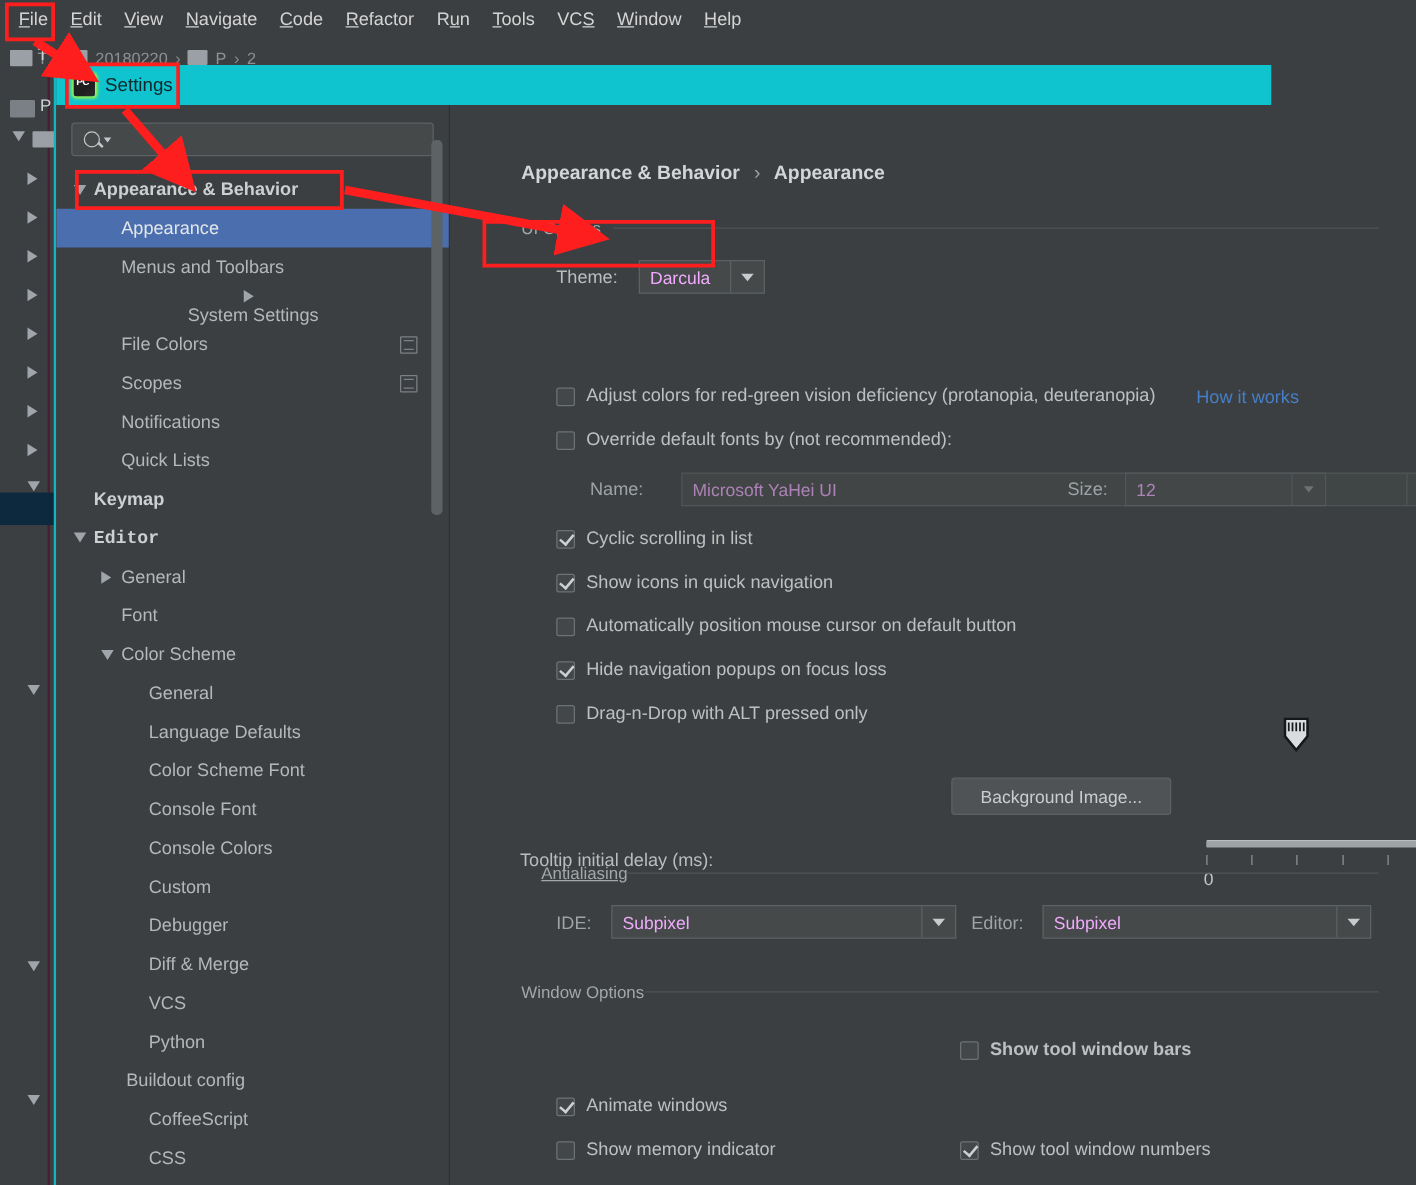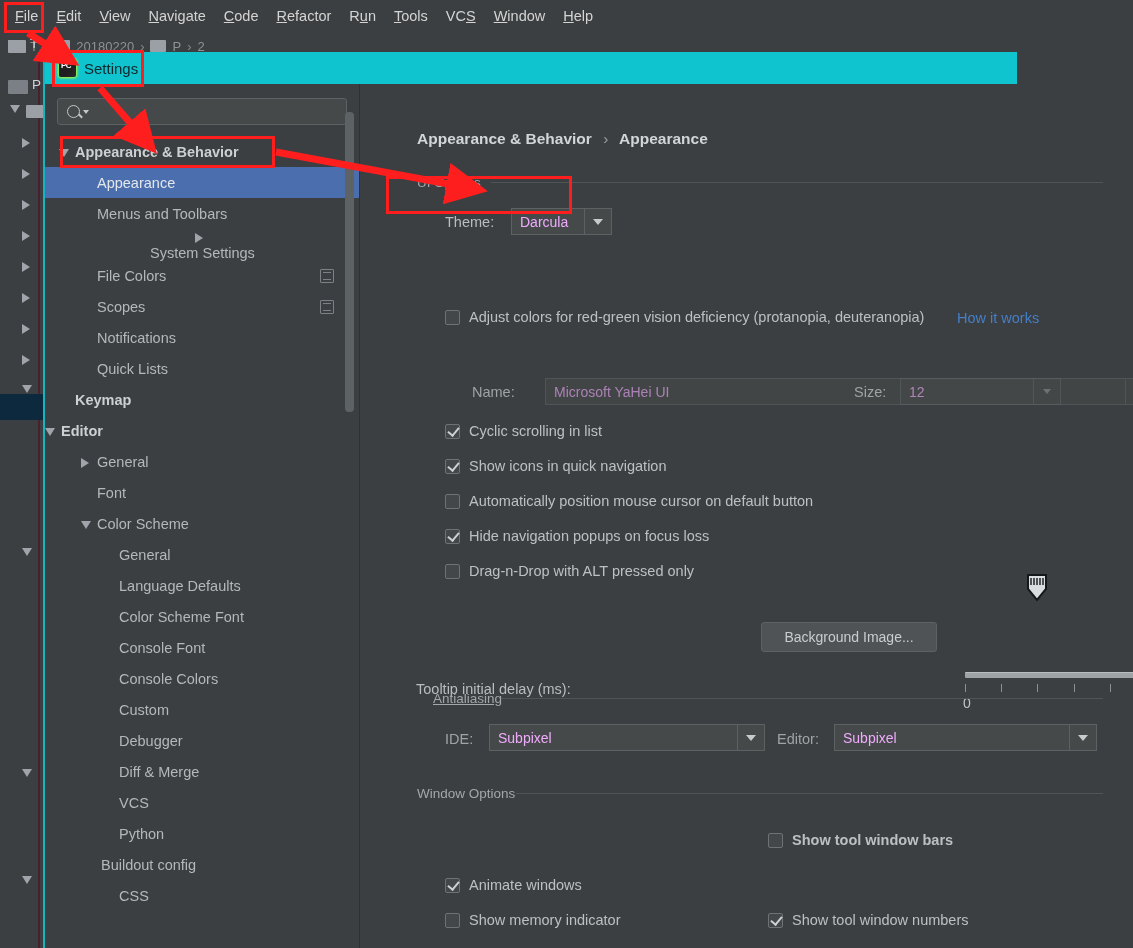--- a/index.html
+++ b/index.html
@@ -219,21 +219,21 @@
           <span>Notifications</span>
         </div>
         <div class="trow" style="padding-left: 36px;">
           <span class="tarrow"></span>
           <span>Quick Lists</span>
         </div>
         <div class="trow bold" style="padding-left: 14px;">
           <span class="tarrow"></span>
           <span>Keymap</span>
         </div>
-        <div class="trow bold" style="padding-left: 0;">
+        <div class="trow bold" style="padding-left: 14px; font-family: Liberation Mono, monospace;">
           <span class="tarrow"><i class="tri tri-d" style="vertical-align:middle"></i></span>
           <span>Editor</span>
         </div>
         <div class="trow" style="padding-left: 36px;">
           <span class="tarrow"><i class="tri tri-r" style="vertical-align:middle"></i></span>
           <span>General</span>
         </div>
         <div class="trow" style="padding-left: 36px;">
           <span class="tarrow"></span>
           <span>Font</span>
@@ -278,20 +278,24 @@
           <span class="tarrow"></span>
           <span>VCS</span>
         </div>
         <div class="trow" style="padding-left: 58px;">
           <span class="tarrow"></span>
           <span>Python</span>
         </div>
         <div class="trow" style="padding-left: 40px;">
           <span class="tarrow"></span>
           <span>Buildout config</span>
+        </div>
+        <div class="trow" style="padding-left: 58px;">
+          <span class="tarrow"></span>
+          <span>CoffeeScript</span>
         </div>
         <div class="trow" style="padding-left: 58px;">
           <span class="tarrow"></span>
           <span>CSS</span>
         </div>
       </div>
 
     <div id="tree-scroll-track">
       <div id="tree-scroll-thumb" style="right:0;"></div>
     </div>
@@ -316,20 +320,24 @@
           <i class="dncaret"></i>
         </span>
     </div>
 
     <div class="cbrow" style="left:84px;top:225px;">
       <span class="cbox"></span>
       <span>Adjust colors for red-green vision deficiency (protanopia, deuteranopia)</span>
     </div>
     <div id="link-howitworks" style="left:596px;top:226px;">How it works</div>
 
+    <div class="cbrow" style="left:84px;top:260px;">
+      <span class="cbox"></span>
+      <span>Override default fonts by (not recommended):</span>
+    </div>
 
     <div class="lbl lbl-dim" style="left:111px;top:300px;">Name:</div>
     <div class="combo" style="left:184px;top:294px;width:608px;opacity:.62;">
       <span class="val">Microsoft YaHei UI</span>
       <span class="arrowbox"></span>
     </div>
     <div class="lbl lbl-dim" style="left:493px;top:300px;">Size:</div>
     <div class="combo" style="left:539px;top:294px;width:161px;opacity:.62;">
       <span class="val">12</span>
       <span class="arrowbox">

